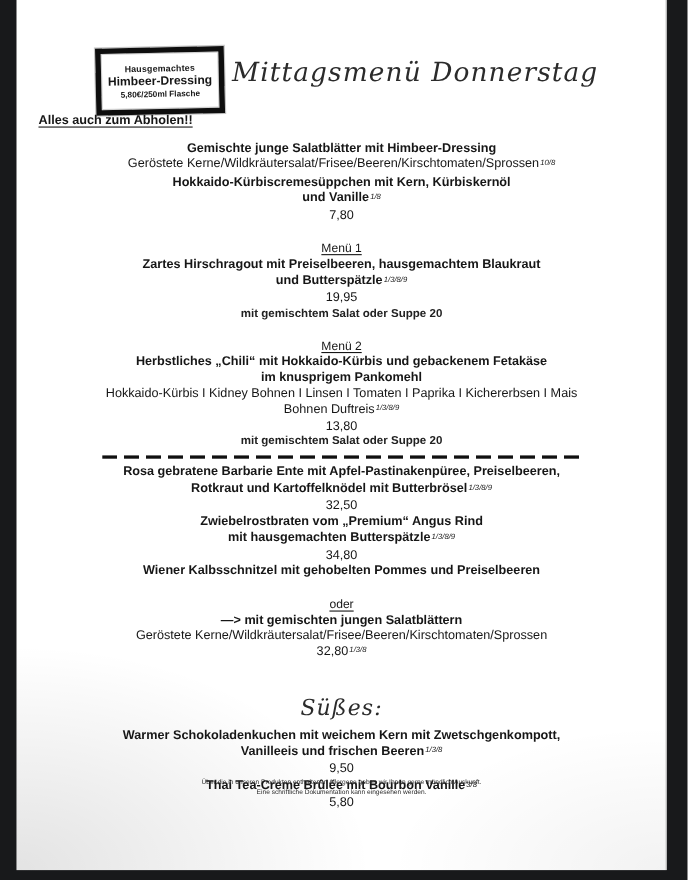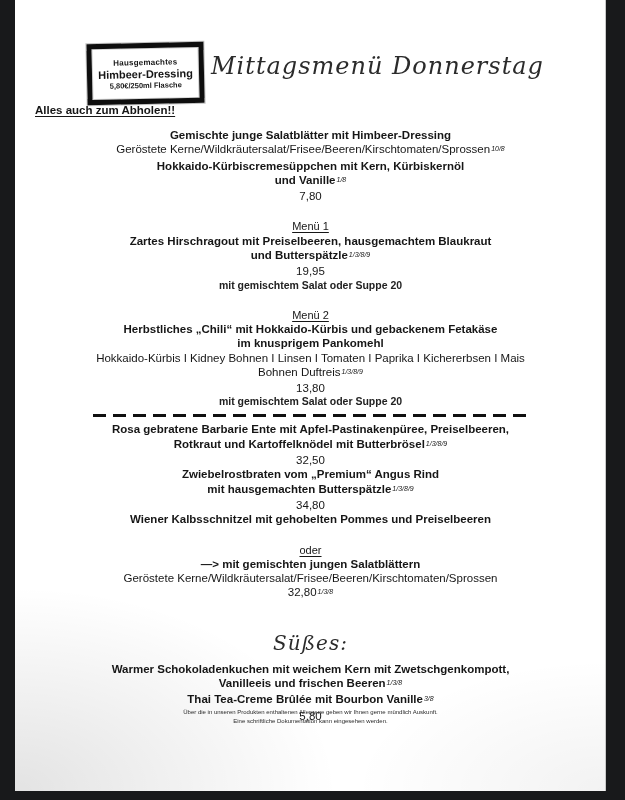--- a/index.html
+++ b/index.html
@@ -155,20 +155,21 @@
       <div class="line dish"><span>mit hausgemachten Butterspätzle</span><sup>1/3/8/9</sup></div>
       <div class="line price"><span>34,80</span></div>
       <div class="line dish"><span>Wiener Kalbsschnitzel mit gehobelten Pommes und Preiselbeeren</span></div>
       <div class="line menu-label"><span>oder</span></div>
       <div class="line dish"><span>—&gt; mit gemischten jungen Salatblättern</span></div>
       <div class="line desc"><span>Geröstete Kerne/Wildkräutersalat/Frisee/Beeren/Kirschtomaten/Sprossen</span></div>
       <div class="line price"><span>32,80</span><sup>1/3/8</sup></div>
       <div class="line script-heading"><span>Süßes:</span></div>
       <div class="line dish"><span>Warmer Schokoladenkuchen mit weichem Kern mit Zwetschgenkompott,</span></div>
       <div class="line dish"><span>Vanilleeis und frischen Beeren</span><sup>1/3/8</sup></div>
+      <div class="line price"><span>9,50</span></div>
       <div class="line dish"><span>Thai Tea-Creme Brûlée mit Bourbon Vanille</span><sup>3/8</sup></div>
       <div class="line price"><span>5,80</span></div>
     </div>
 
   <div class="footer">
     <div>Über die in unseren Produkten enthaltenen Allergene geben wir Ihnen gerne mündlich Auskunft.</div>
     <div>Eine schriftliche Dokumentation kann eingesehen werden.</div>
   </div>
 
 </div>

